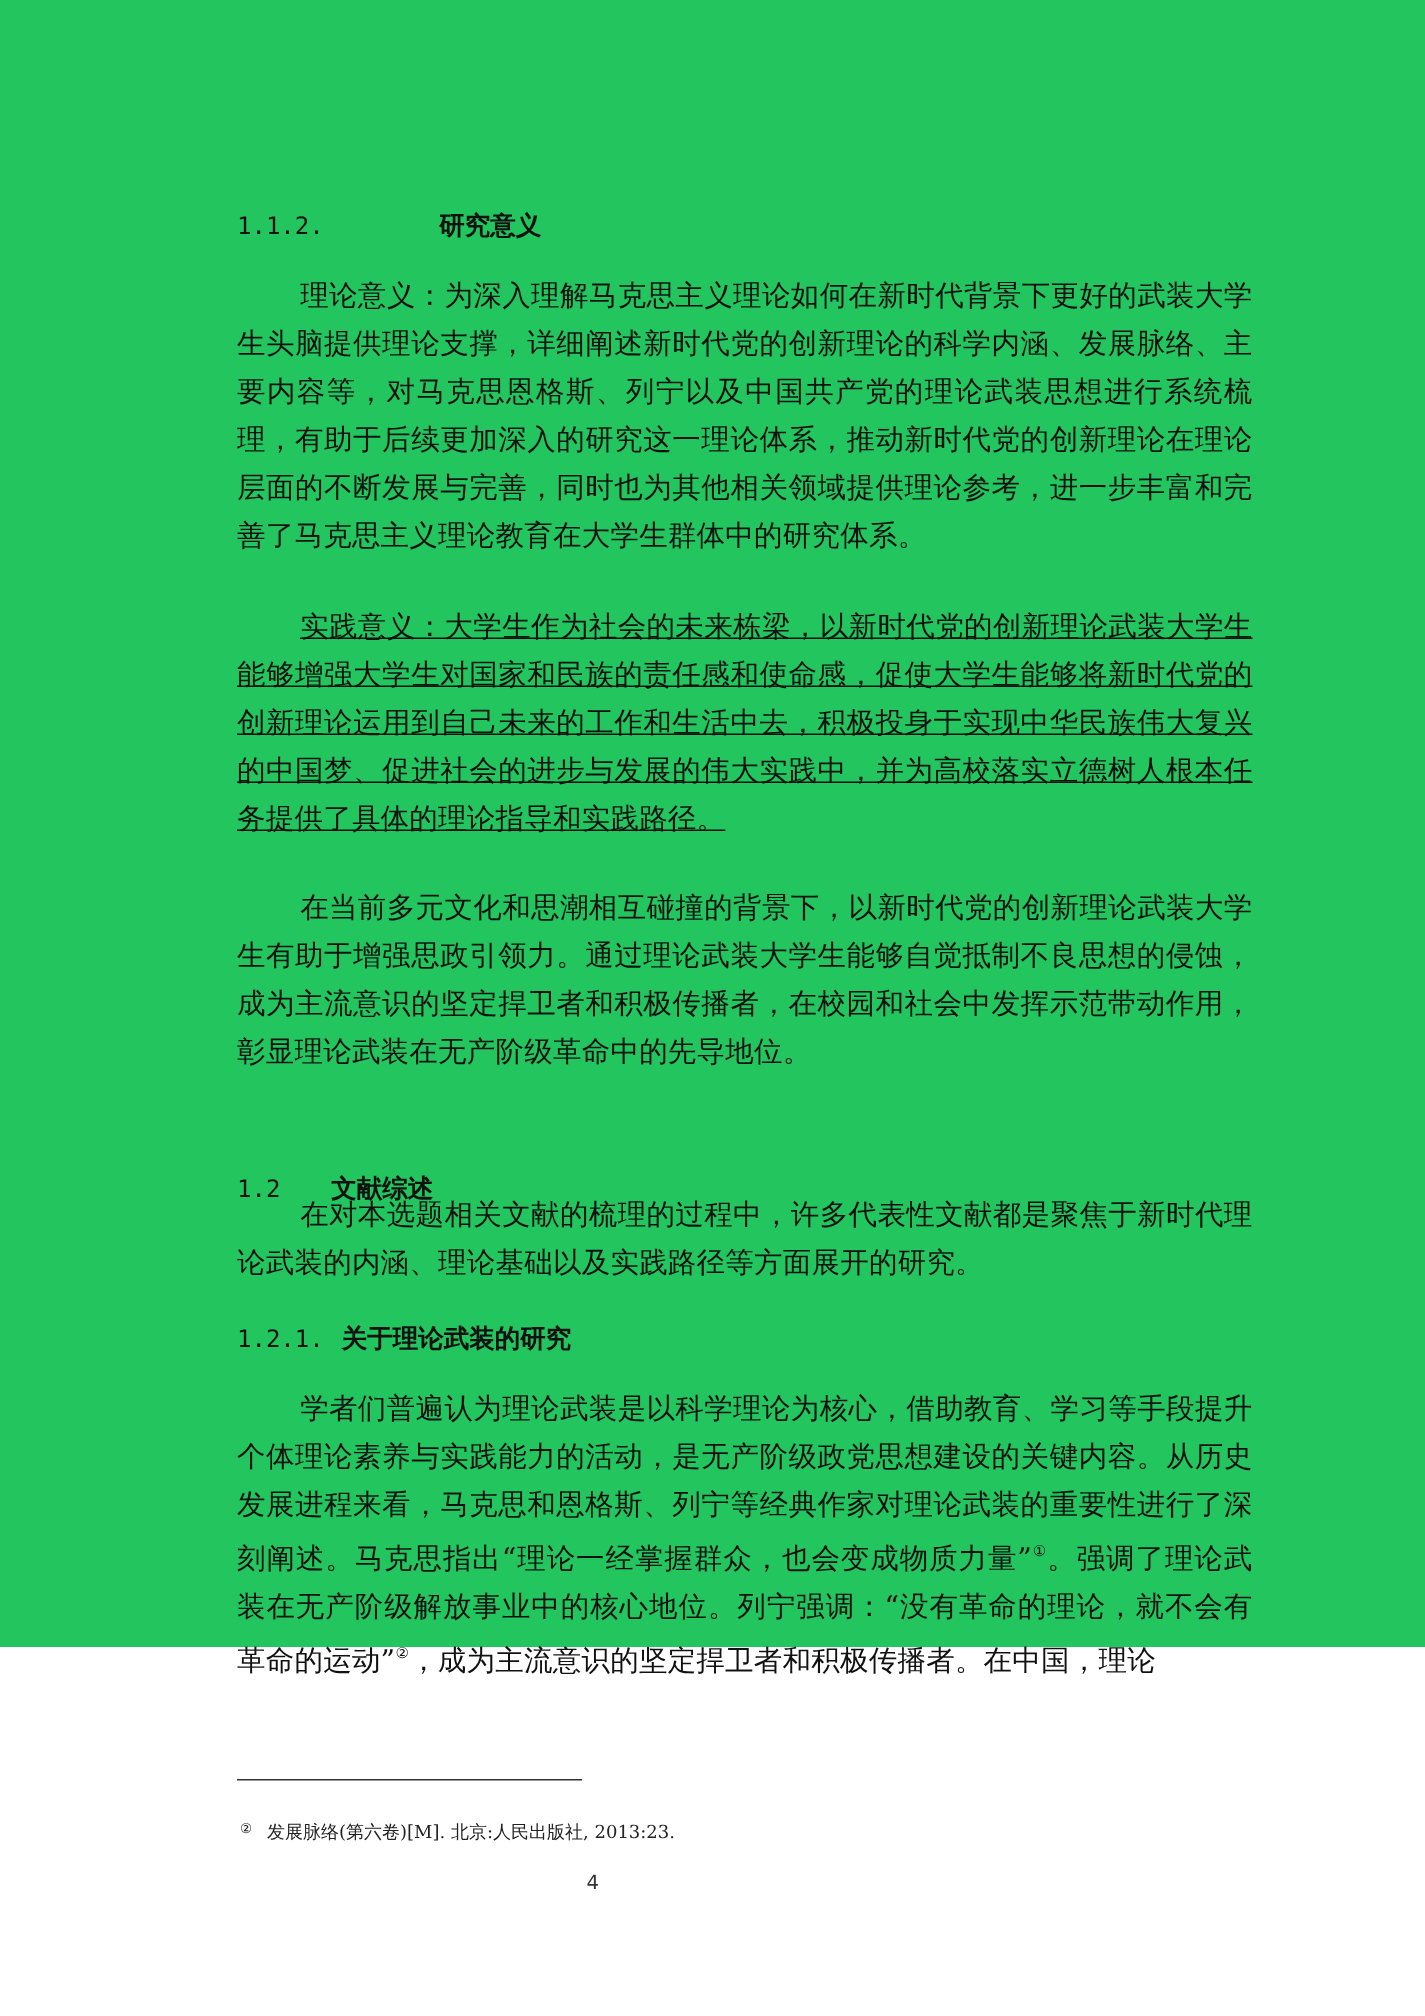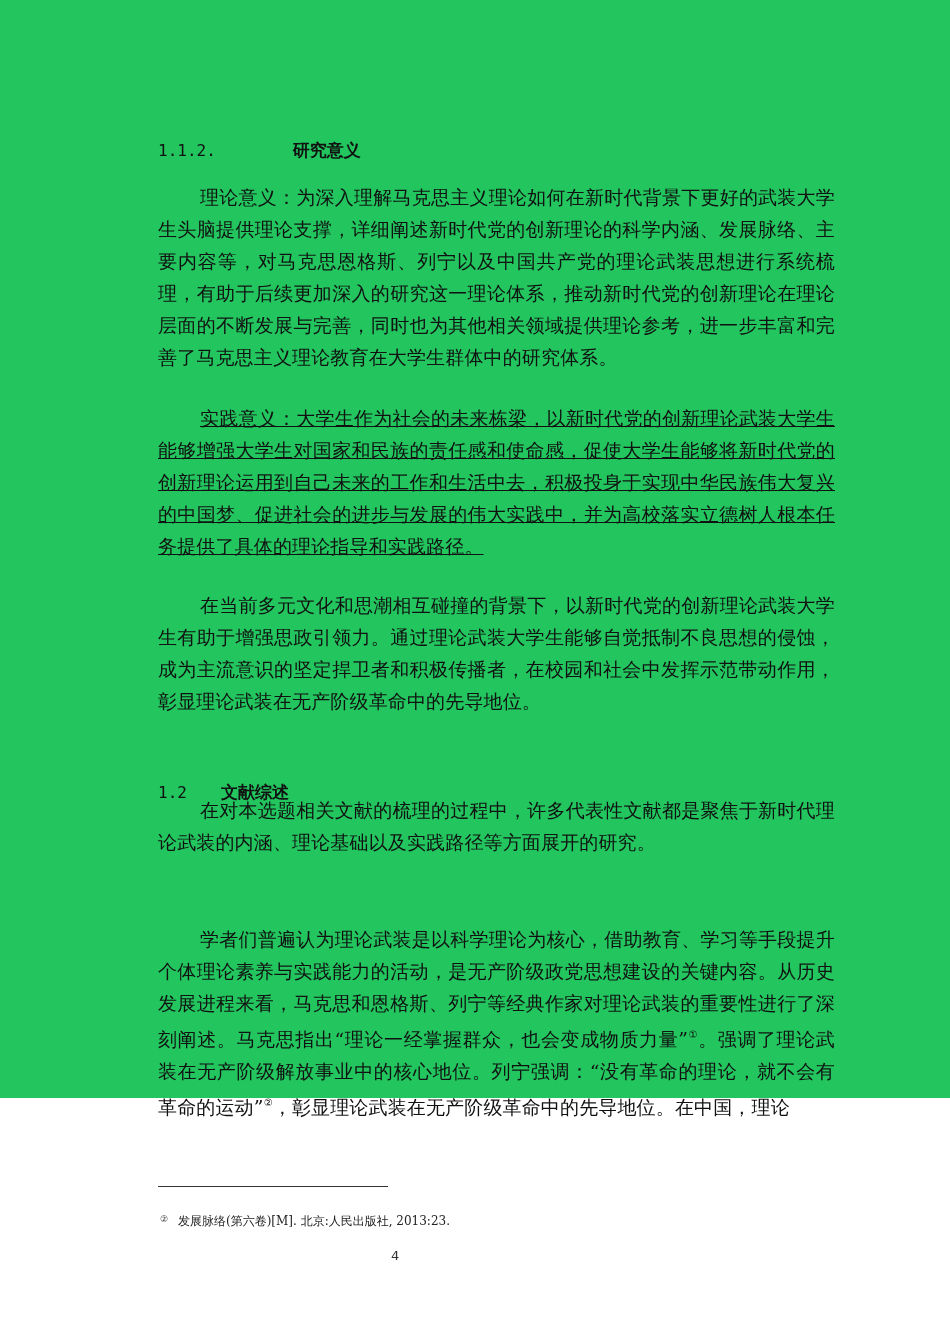--- a/index.html
+++ b/index.html
@@ -40,23 +40,26 @@
   </div>
 
   <div class="abs h3" style="left:158px; top:755px;margin-top:26px;">
     <span class="num">1.2</span><span style="display:inline-block;width:34px;"></span><span>文献综述</span>
   </div>
 
   <div class="para" style="top:794px;">
     <span class="indent"></span><span>在对本选题相关文献的梳理的过程中，许多代表性文献都是聚焦于新时代理论武装的内涵、理论基础以及实践路径等方面展开的研究。</span>
   </div>
 
+  <div class="abs h3" style="left:158px; top:881px;">
+    <span class="num">1.2.1.</span><span style="display:inline-block;width:12px;"></span><span>关于理论武装的研究</span>
+  </div>
 
   <div class="para" style="top:923px;">
-    <span class="indent"></span><span>学者们普遍认为理论武装是以科学理论为核心，借助教育、学习等手段提升个体理论素养与实践能力的活动，是无产阶级政党思想建设的关键内容。从历史发展进程来看，马克思和恩格斯、列宁等经典作家对理论武装的重要性进行了深刻阐述。马克思指出“理论一经掌握群众，也会变成物质力量”</span><span class="sup">①</span><span>。强调了理论武装在无产阶级解放事业中的核心地位。列宁强调：“没有革命的理论，就不会有革命的运动”</span><span class="sup">②</span><span>，彰显理论武装在无产阶级革命中的先导地位。在中国，理论</span>
+    <span class="indent"></span><span>学者们普遍认为理论武装是以科学理论为核心，借助教育、学习等手段提升个体理论素养与实践能力的活动，是无产阶级政党思想建设的关键内容。从历史发展进程来看，马克思和恩格斯、列宁等经典作家对理论武装的重要性进行了深刻阐述。马克思指出“理论一经掌握群众，也会变成物质力量”</span><span class="sup">①</span><span>。强调了理论武装在无产阶级解放事业中的核心地位。列宁强调：“没有革命的理论，就不会有革命的运动”</span><span class="sup">②</span><span>，成为主流意识的坚定捍卫者和积极传播者。在中国，理论</span>
   </div>
 
   <div class="fn-rule"></div>
 
   <div class="fn" style="top:1213px;">
     <span class="mark">②</span><span>发展脉络(第六卷)[M]. 北京:人民出版社, 2013:23.</span>
   </div>
 
   <div class="pagenum">4</div>
 </div>

